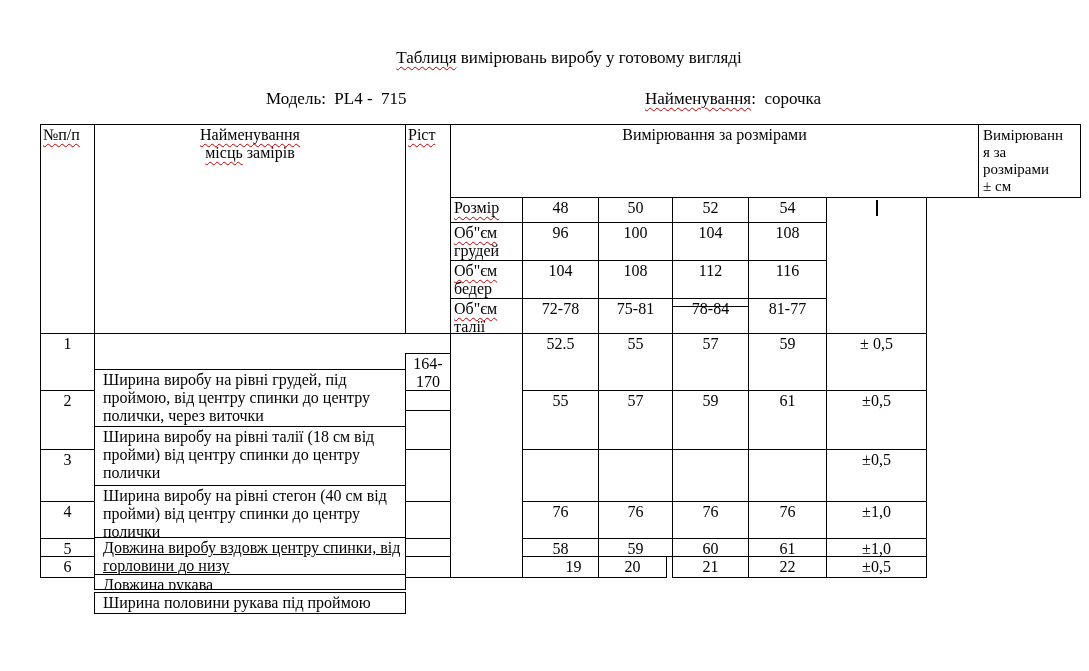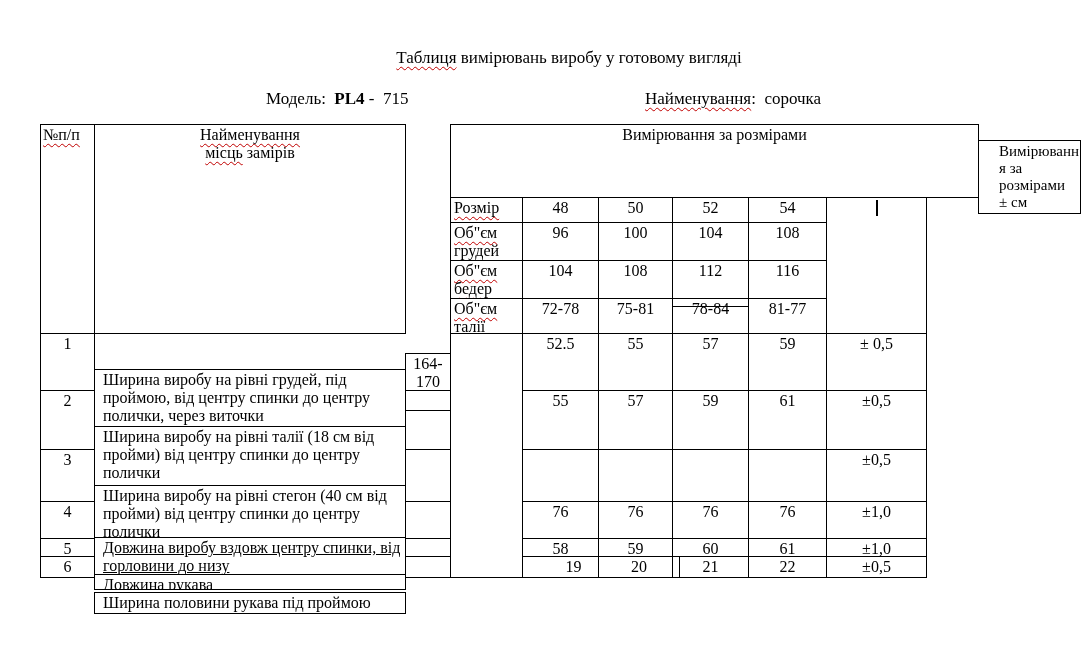--- a/index.html
+++ b/index.html
@@ -1,44 +1,45 @@
 <!DOCTYPE html>
 <html><head>
 <meta charset="utf-8">
 <style>
   html,body{margin:0;padding:0;background:#fff;}
   .page{position:relative;width:1089px;height:671px;background:#ffffff;font-family:"Liberation Serif","DejaVu Serif",serif;color:#000;overflow:hidden;}
   .title{position:absolute;left:40px;top:48px;width:1058px;text-align:center;font-size:17px;}
   .subline{position:absolute;top:89px;font-size:17px;}
   .pre{white-space:pre;}
-  b{font-weight:bold;}
+  b{font-weight:normal;}
   .sp{text-decoration-line:underline;text-decoration-style:wavy;text-decoration-color:#c00000;text-decoration-thickness:1px;text-underline-offset:3px;}
   .cell{position:absolute;box-sizing:border-box;border:1px solid #000;font-size:16px;line-height:18px;padding:1px 2px;overflow:hidden;}
   .ctr{text-align:center;}
   .namecell{padding-left:8px;padding-right:4px;margin-top:36px;}
   .labelcell{padding-left:3px;}
-  .tolhead{font-size:15px;line-height:17px;padding:2px 2px 0 20px;margin-top:16px;}
+  .tolhead{font-size:15px;line-height:17px;padding:2px 2px 0 4px;}
   .caret{position:absolute;width:2px;height:16px;background:#000;}
 </style>
 </head>
 <body>
 
 <div class="page">
 
   <div class="title"><span class="sp">Таблиця</span> <span>вимірювань виробу у готовому вигляді</span></div>
 
   <div class="subline" style="left:266px;"><span class="pre">Модель:  </span><b>PL4</b><span class="pre"> -  715</span></div>
 
   <div class="subline" style="left:645px;"><span class="sp">Найменування</span><span class="pre">:  сорочка</span></div>
 
   <div class="cell" style="left:40px;top:124px;width:55px;height:210px;"><span class="sp">№п/п</span></div>
   <div class="cell ctr" style="left:94px;top:124px;width:312px;height:210px;">
     <div><span class="sp">Найменування</span></div>
     <div><span class="sp">місць</span> <span>замірів</span></div>
   </div>
+  <div class="cell" style="left:405px;top:124px;width:46px;height:210px;"><span class="sp">Ріст</span></div>
   <div class="cell ctr" style="left:450px;top:124px;width:529px;height:74px;"><span>Вимірювання за розмірами</span></div>
   <div class="cell tolhead" style="left:978px;top:124px;width:103px;height:74px;">
     <div>Вимірюванн</div>
     <div>я за</div>
     <div>розмірами</div>
     <div>± см</div>
   </div>
 
   <div class="cell labelcell" style="left:450px;top:197px;width:73px;height:26px;"><span class="sp">Розмір</span></div>
   <div class="cell ctr" style="left:522px;top:197px;width:77px;height:26px;">48</div>
@@ -110,18 +111,18 @@
   <div class="cell ctr" style="left:522px;top:538px;width:77px;height:19px;">58</div>
   <div class="cell ctr" style="left:598px;top:538px;width:75px;height:19px;">59</div>
   <div class="cell ctr" style="left:672px;top:538px;width:77px;height:19px;">60</div>
   <div class="cell ctr" style="left:748px;top:538px;width:79px;height:19px;">61</div>
   <div class="cell ctr" style="left:826px;top:538px;width:101px;height:19px;">±1,0</div>
 
   <div class="cell ctr" style="left:40px;top:556px;width:55px;height:22px;">6</div>
   <div class="cell namecell" style="left:94px;top:556px;width:312px;height:22px;">Ширина половини рукава під проймою</div>
   <div class="cell ctr" style="left:405px;top:556px;width:46px;height:22px;"></div>
   <div class="cell ctr" style="left:522px;top:556px;width:77px;height:22px;padding-left:28px;">19</div>
-  <div class="cell ctr" style="left:598px;top:556px;width:82px;height:22px;">20</div>
+  <div class="cell ctr" style="left:598px;top:556px;width:69px;height:22px;">20</div>
   <div class="cell ctr" style="left:672px;top:556px;width:77px;height:22px;">21</div>
   <div class="cell ctr" style="left:748px;top:556px;width:79px;height:22px;">22</div>
   <div class="cell ctr" style="left:826px;top:556px;width:101px;height:22px;">±0,5</div>
 
 </div>
 
 </body></html>

